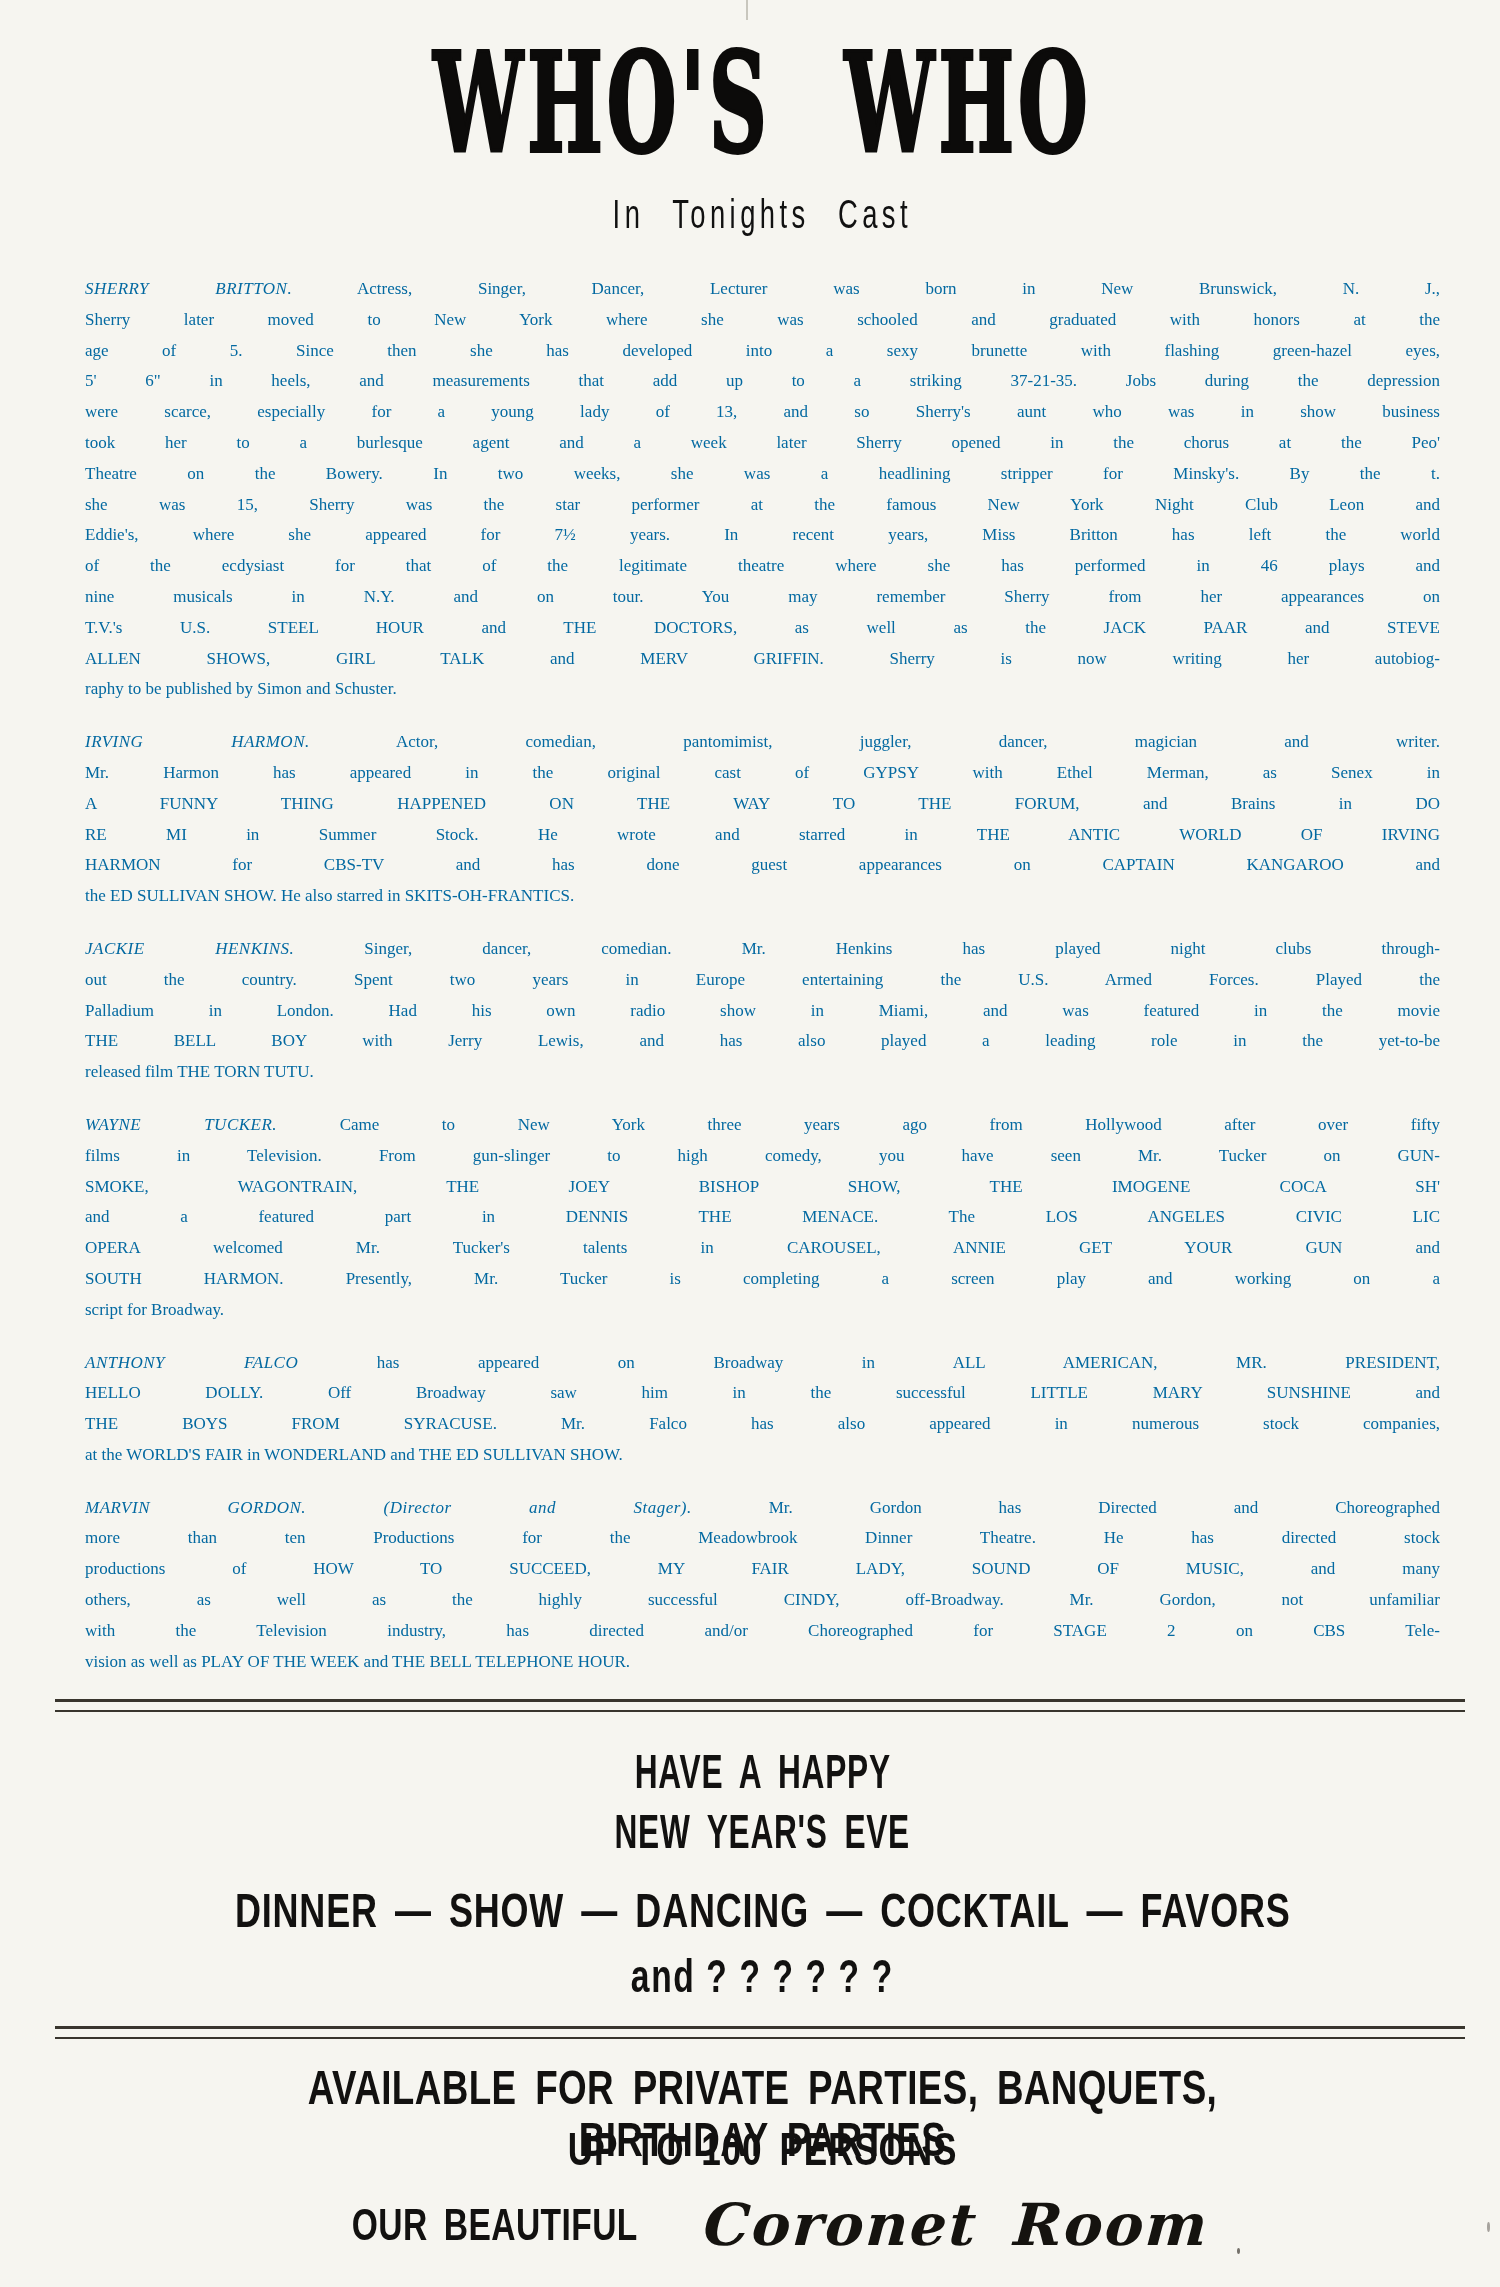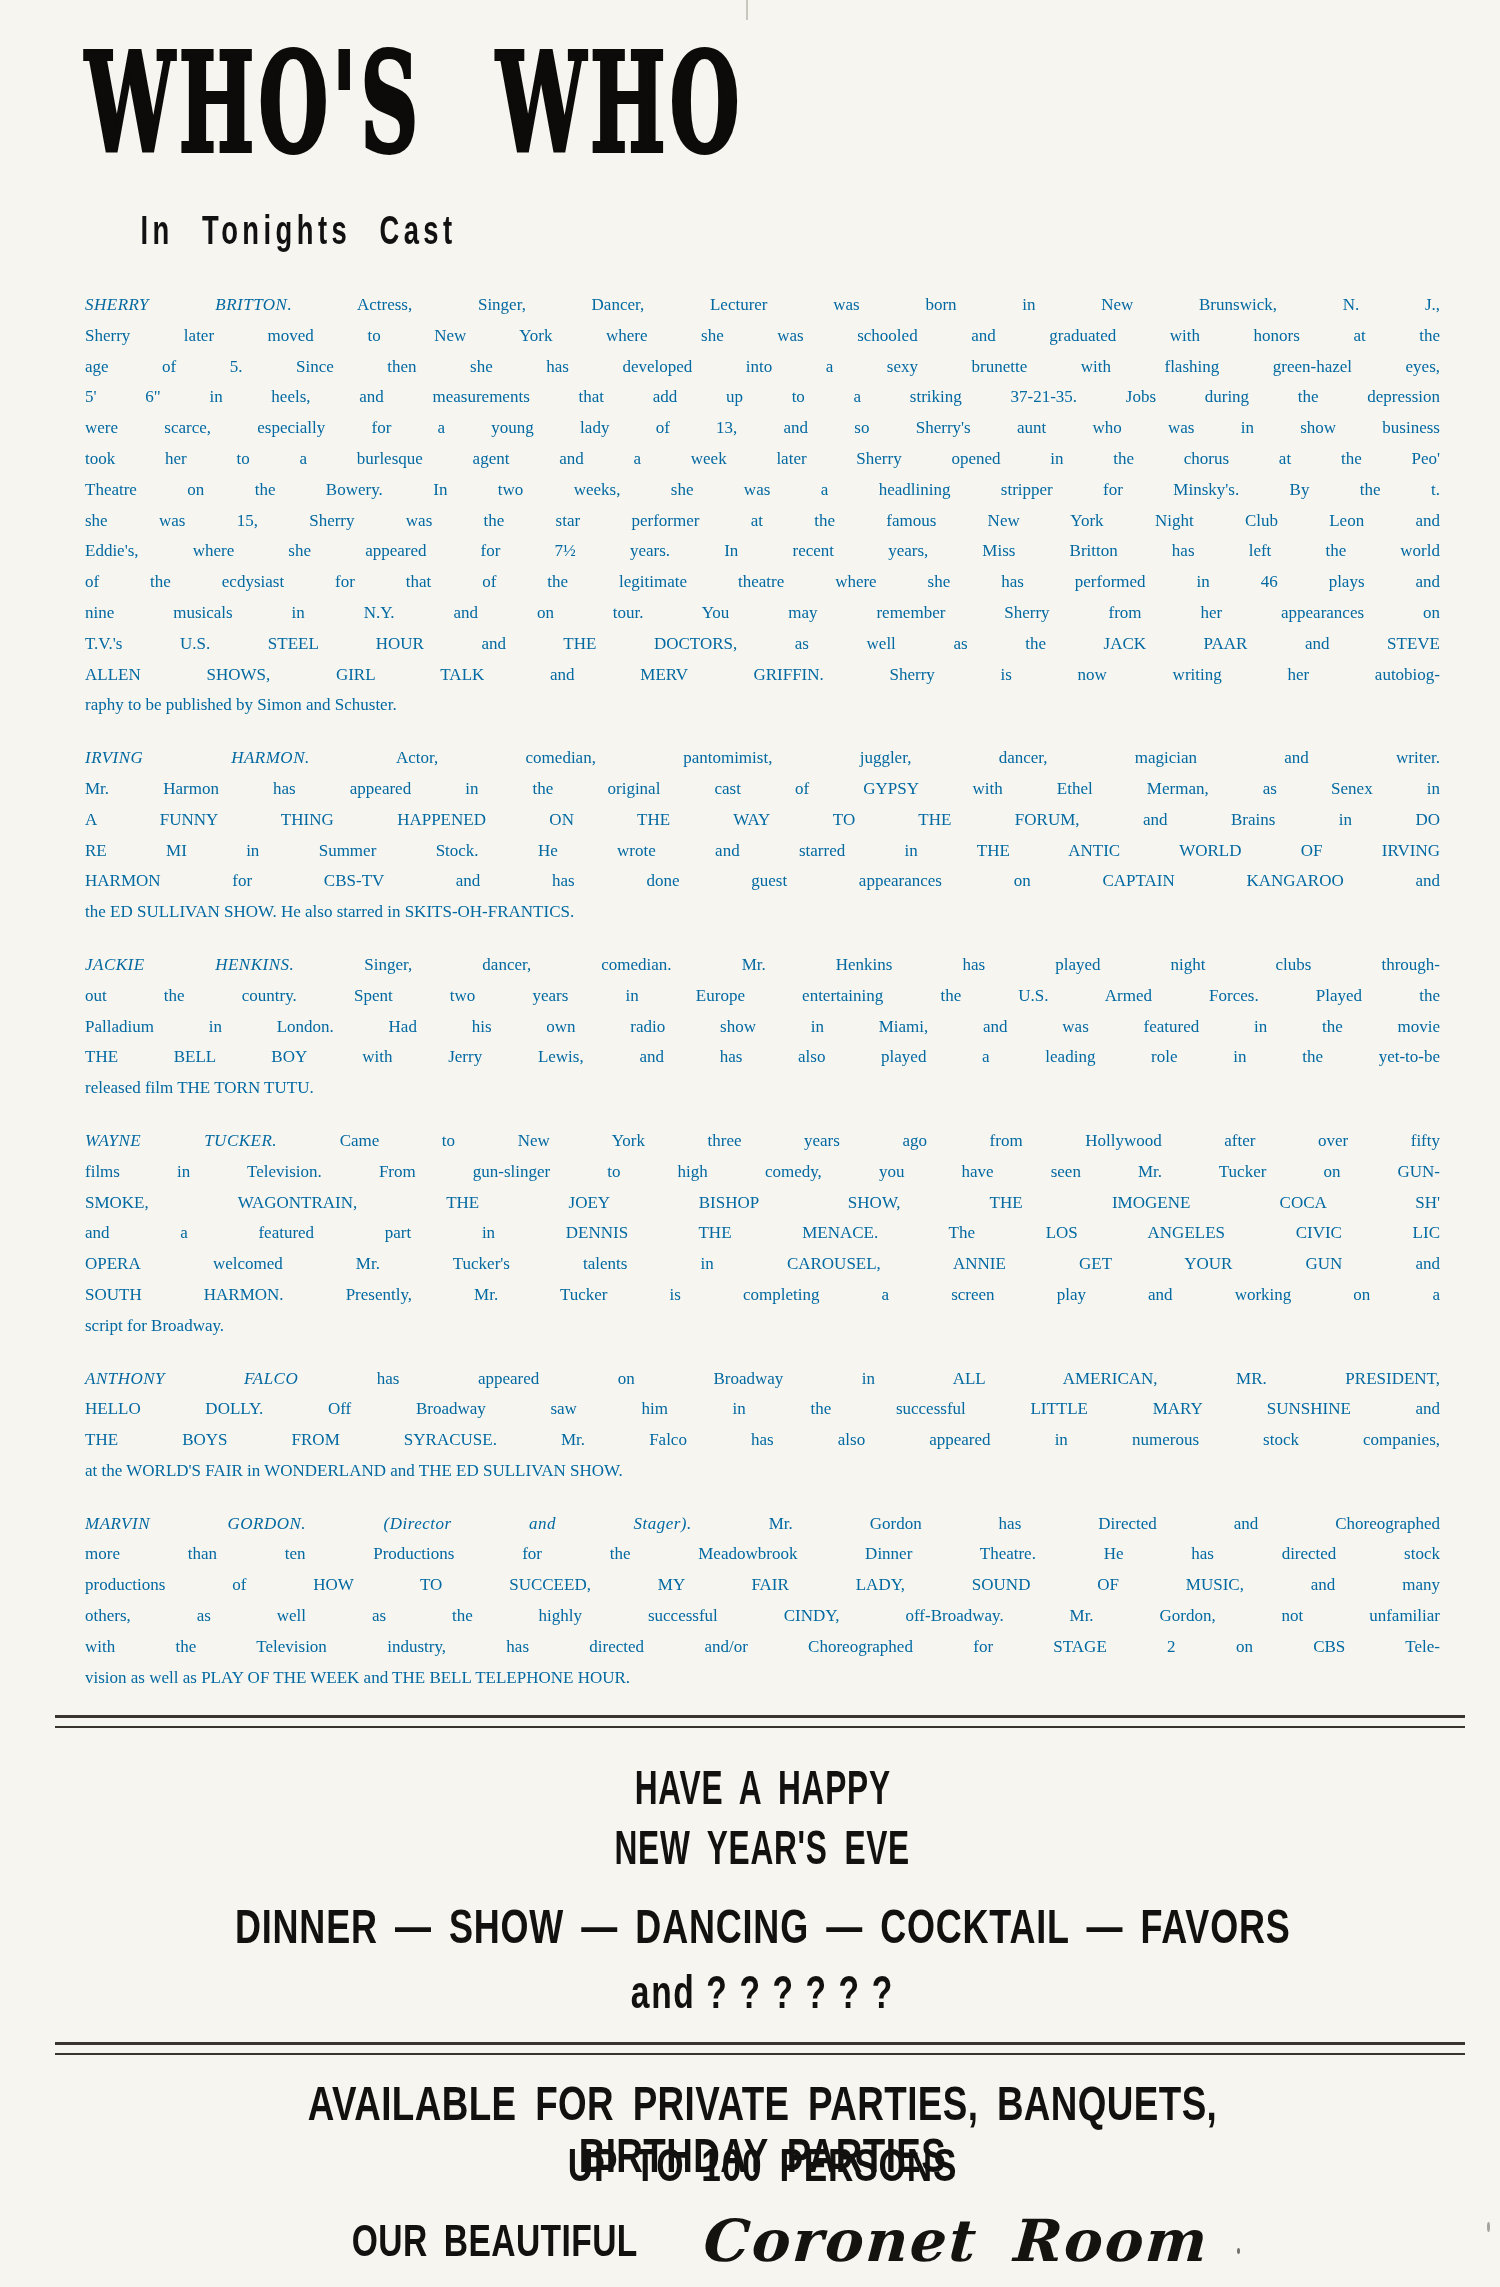--- a/index.html
+++ b/index.html
@@ -10,33 +10,33 @@
     background:#f6f5f0;
     color:#1a1713;
     font-family:"Liberation Serif", serif;
     overflow:hidden;
   }
   .crease{position:absolute;top:0;left:746px;width:2px;height:20px;background:#a39e94;opacity:.55;}
   .speck{position:absolute;width:3px;height:6px;background:#55504a;border-radius:50%;opacity:.8;}
   .content{padding:42px 60px 0 85px;}
 
   
-  .masthead{text-align:left;}
+  .masthead{text-align:center;}
   .title{
     display:block;height:148px;line-height:148px;
     font-family:"DejaVu Serif", serif;font-weight:bold;
     font-size:80px;letter-spacing:4px;word-spacing:42px;
     color:#0c0b0a;
   }
   .title .stretch{
     display:inline-block;transform:scaleY(1.72);transform-origin:center 62%;
     -webkit-text-stroke:2.2px #0c0b0a;
   }
-  .subtitle{margin-top:20px;height:46px;
-    font-family:"Liberation Sans", sans-serif;font-weight:bold;color:#111;}
+  .subtitle{margin-top:4px;height:46px;
+    font-family:"Liberation Sans", sans-serif;font-weight:normal;color:#111;}
   .subtitle .cond{display:inline-block;font-size:37px;letter-spacing:6px;word-spacing:22px;
     transform:scaleX(.74) scaleY(1.12);transform-origin:center;}
 
   
   .bios{margin-top:34px;}
   .bio{margin-bottom:22px;}
   .bio-line{
     font-size:17px;line-height:30.8px;
     text-align:justify;text-align-last:justify;
     white-space:normal;color:#0369a1;

